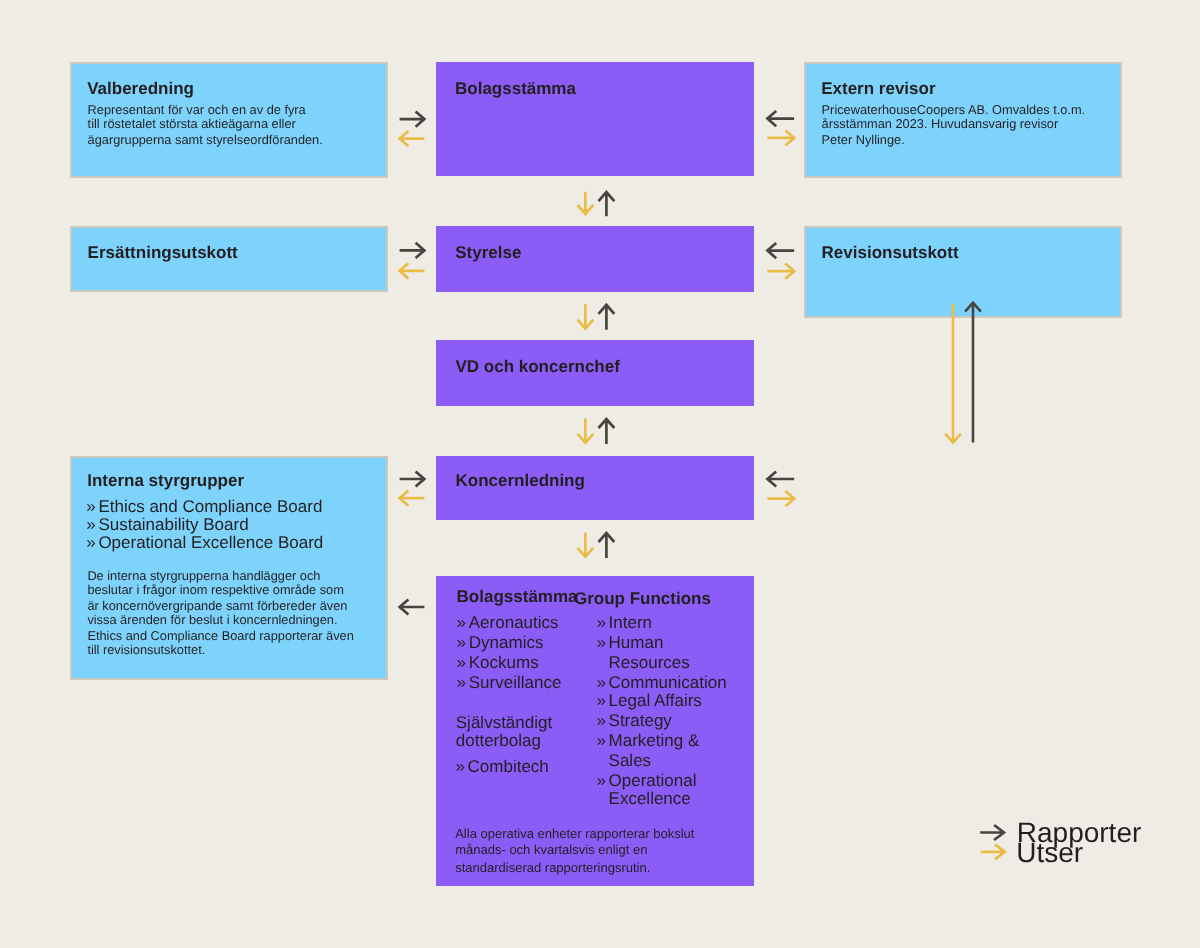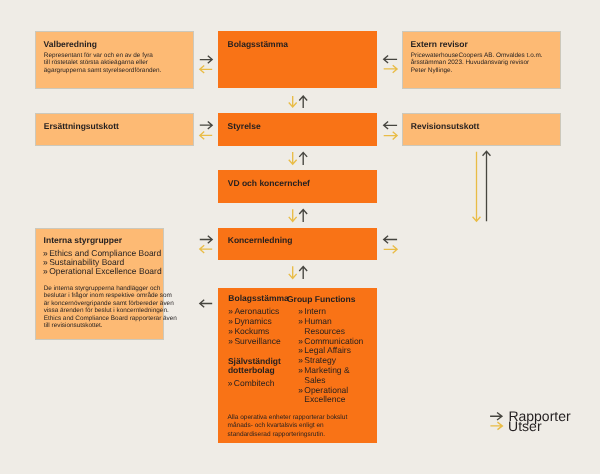--- a/index.html
+++ b/index.html
@@ -1,24 +1,24 @@
 <!DOCTYPE html>
 <html><head>
 <meta charset="utf-8">
 <style>
   html,body{margin:0;padding:0;}
   body{width:600px;height:474px;background:#efece6;
        font-family:"Liberation Sans",sans-serif;color:#231f20;overflow:hidden;
        -webkit-font-smoothing:antialiased;text-rendering:geometricPrecision;}
   #stage{position:relative;width:600px;height:474px;}
   .box{position:absolute;box-sizing:border-box;}
-  .outline{border:1px solid #ccc8bb;background:#fdba74;}
-  .filled{background:#f97316;}
+  .outline{border:1px solid #ccc8bb;background:#7dd3fc;}
+  .filled{background:#8b5cf6;}
   .title{font-weight:bold;font-size:8.5px;line-height:9.5px;white-space:nowrap;}
-  .titlew{font-weight:bold;font-size:8.5px;line-height:9.6px;}
+  .titlew{font-weight:normal;font-size:8.5px;line-height:9.6px;}
   .para{font-size:6.4px;line-height:7.45px;}
   .foot{font-size:6.5px;line-height:8.2px;}
   .lst{font-size:8.5px;line-height:9.2px;list-style:none;margin:0;padding:0;}
   .lst2{font-size:8.5px;line-height:9.8px;list-style:none;margin:0;padding:0;}
   .lst2 li{display:flex;align-items:flex-start;}
   .lst li{display:flex;align-items:flex-start;}
   .mk{display:inline-block;width:6.1px;flex:0 0 6.1px;}
   .arrow{position:absolute;}
   .leg{font-size:14px;line-height:9.5px;white-space:nowrap;text-align:right;}
 </style>
@@ -36,27 +36,27 @@
 <div class="box outline" style="left:402px;top:31px;width:159px;height:58px">
       <div class="title" style="position:absolute;left:7.6px;top:8.0px">Extern revisor</div>
       <div class="para" style="position:absolute;left:7.8px;top:19.6px;width:137px">PricewaterhouseCoopers AB. Omvaldes t.o.m.<br>årsstämman 2023. Huvudansvarig revisor<br>Peter Nyllinge.</div>
     </div>
 <div class="box outline" style="left:35px;top:113px;width:159px;height:33px">
       <div class="title" style="position:absolute;left:7.8px;top:8.2px">Ersättningsutskott</div>
     </div>
 <div class="box filled" style="left:218px;top:113px;width:158.9px;height:32.9px">
       <div class="title" style="position:absolute;left:9.6px;top:8.7px">Styrelse</div>
     </div>
-<div class="box outline" style="left:402px;top:113px;width:159px;height:33px">
+<div class="box outline" style="left:402px;top:113px;width:159px;height:46px">
       <div class="title" style="position:absolute;left:7.8px;top:8.2px">Revisionsutskott</div>
     </div>
 <div class="box filled" style="left:218px;top:170px;width:158.9px;height:32.9px">
       <div class="title" style="position:absolute;left:9.75px;top:8.7px">VD och koncernchef</div>
     </div>
-<div class="box outline" style="left:35px;top:228px;width:129px;height:112px">
+<div class="box outline" style="left:35px;top:228px;width:159px;height:112px">
       <div class="title" style="position:absolute;left:7.6px;top:7.1px">Interna styrgrupper</div>
       <ul class="lst" style="position:absolute;left:7.1px;top:19.5px;width:146px">
         <li>
           <span class="mk">»</span>
           <span>Ethics and Compliance Board</span>
         </li>
         <li>
           <span class="mk">»</span>
           <span>Sustainability Board</span>
         </li>

